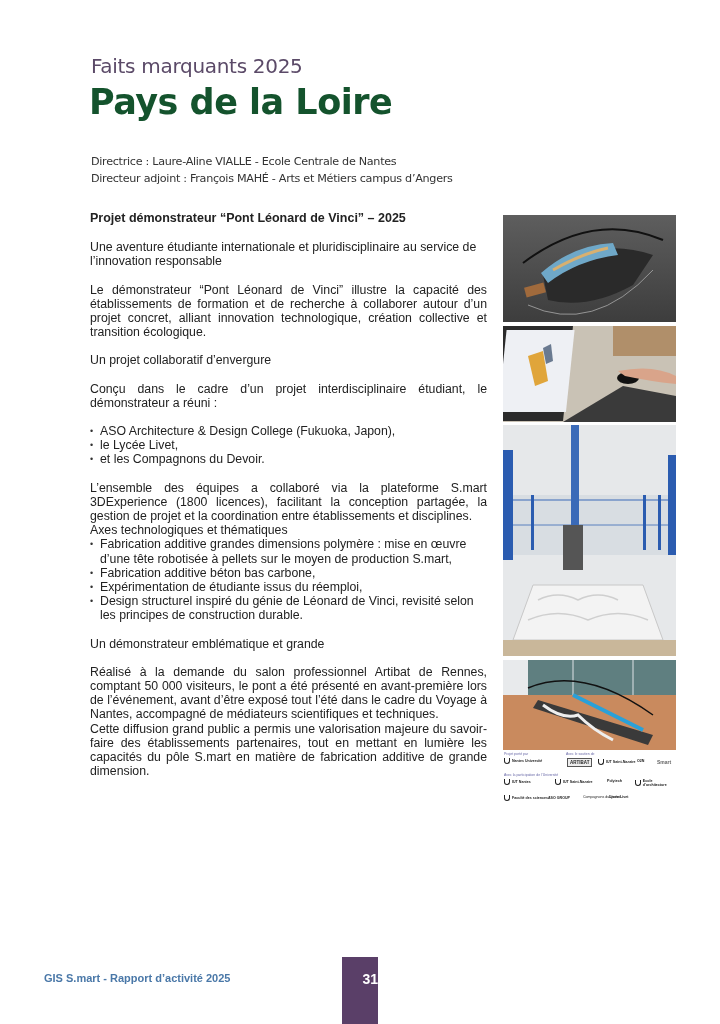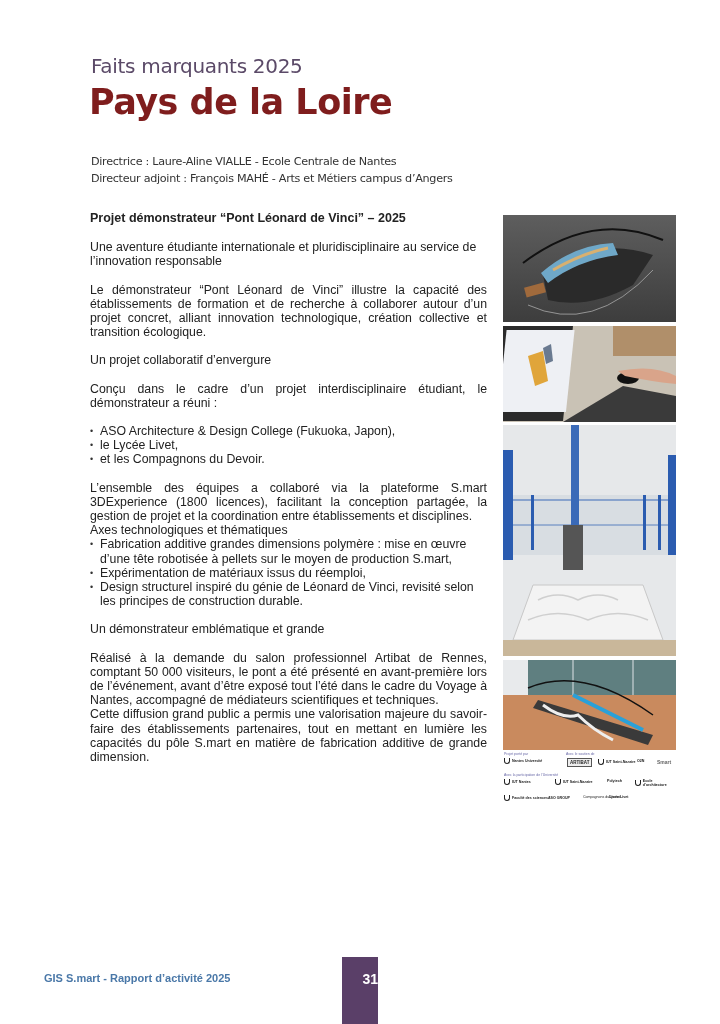--- a/index.html
+++ b/index.html
@@ -1,20 +1,20 @@
 <!DOCTYPE html>
 <html><head>
   <meta charset="utf-8">
   <style>
     * { box-sizing: border-box; margin: 0; padding: 0; }
     html, body { width: 720px; height: 1024px; background: #ffffff; overflow: hidden; }
     body { position: relative; font-family: "Liberation Sans", sans-serif; color: #222; }
 
     .subtitle { position: absolute; left: 91px; top: 54px; font-size: 20px; color: #5b4a68; font-family: "DejaVu Sans", sans-serif; letter-spacing: -0.3px; }
-    .title { position: absolute; left: 89px; top: 82px; font-size: 35px; font-weight: bold; color: #7f1d1d; font-family: "DejaVu Sans", sans-serif; letter-spacing: -0.5px; }
+    .title { position: absolute; left: 89px; top: 82px; font-size: 35px; font-weight: bold; color: #14532d; font-family: "DejaVu Sans", sans-serif; letter-spacing: -0.5px; }
     .directors { position: absolute; left: 91px; top: 153px; font-size: 11.2px; line-height: 17px; color: #333; font-family: "DejaVu Sans", sans-serif; letter-spacing: -0.3px; }
 
     .main-col { position: absolute; left: 90px; top: 211px; width: 397px; font-size: 12.3px; line-height: 14.2px; color: #222; }
     .proj-title { font-weight: bold; font-size: 12.5px; margin-bottom: 15px; }
     .sec-title { font-weight: normal; font-size: 12.3px; margin-bottom: 14px; }
     .para { text-align: justify; margin-bottom: 14px; }
     .para.tight { margin-bottom: 0; }
     ul.bullets { list-style: none; margin-bottom: 14px; }
     ul.bullets li { position: relative; padding-left: 10px; }
     ul.bullets li::before { content: "\2022"; position: absolute; left: 0; top: 0; font-size: 9px; color: #333; }
@@ -55,21 +55,22 @@
   <p class="para">Conçu dans le cadre d’un projet interdisciplinaire étudiant, le démonstrateur a réuni :</p>
   <ul class="bullets">
     <li>ASO Architecture &amp; Design College (Fukuoka, Japon),</li>
     <li>le Lycée Livet,</li>
     <li>et les Compagnons du Devoir.</li>
   </ul>
   <p class="para tight">L’ensemble des équipes a collaboré via la plateforme S.mart 3DExperience (1800 licences), facilitant la conception partagée, la gestion de projet et la coordination entre établissements et disciplines.</p>
   <div>Axes technologiques et thématiques</div>
   <ul class="bullets nomargin">
     <li>Fabrication additive grandes dimensions polymère : mise en œuvre d’une tête robotisée à pellets sur le moyen de production S.mart,</li>
-    <li>Expérimentation de matériaux issus du réemploi,</li>
+    <li>Fabrication additive béton bas carbone,</li>
+    <li>Expérimentation de étudiante issus du réemploi,</li>
     <li>Design structurel inspiré du génie de Léonard de Vinci, revisité selon les principes de construction durable.</li>
   </ul>
 
   <div class="sec-title">Un démonstrateur emblématique et grande</div>
   <p class="para tight">Réalisé à la demande du salon professionnel Artibat de Rennes, comptant 50 000 visiteurs, le pont a été présenté en avant-première lors de l’événement, avant d’être exposé tout l’été dans le cadre du Voyage à Nantes, accompagné de médiateurs scientifiques et techniques.</p>
   <p class="para">Cette diffusion grand public a permis une valorisation majeure du savoir-faire des établissements partenaires, tout en mettant en lumière les capacités du pôle S.mart en matière de fabrication additive de grande dimension.</p>
 </div>
 
 <div class="photo p1">
   <svg viewBox="0 0 173 107" preserveAspectRatio="none">

